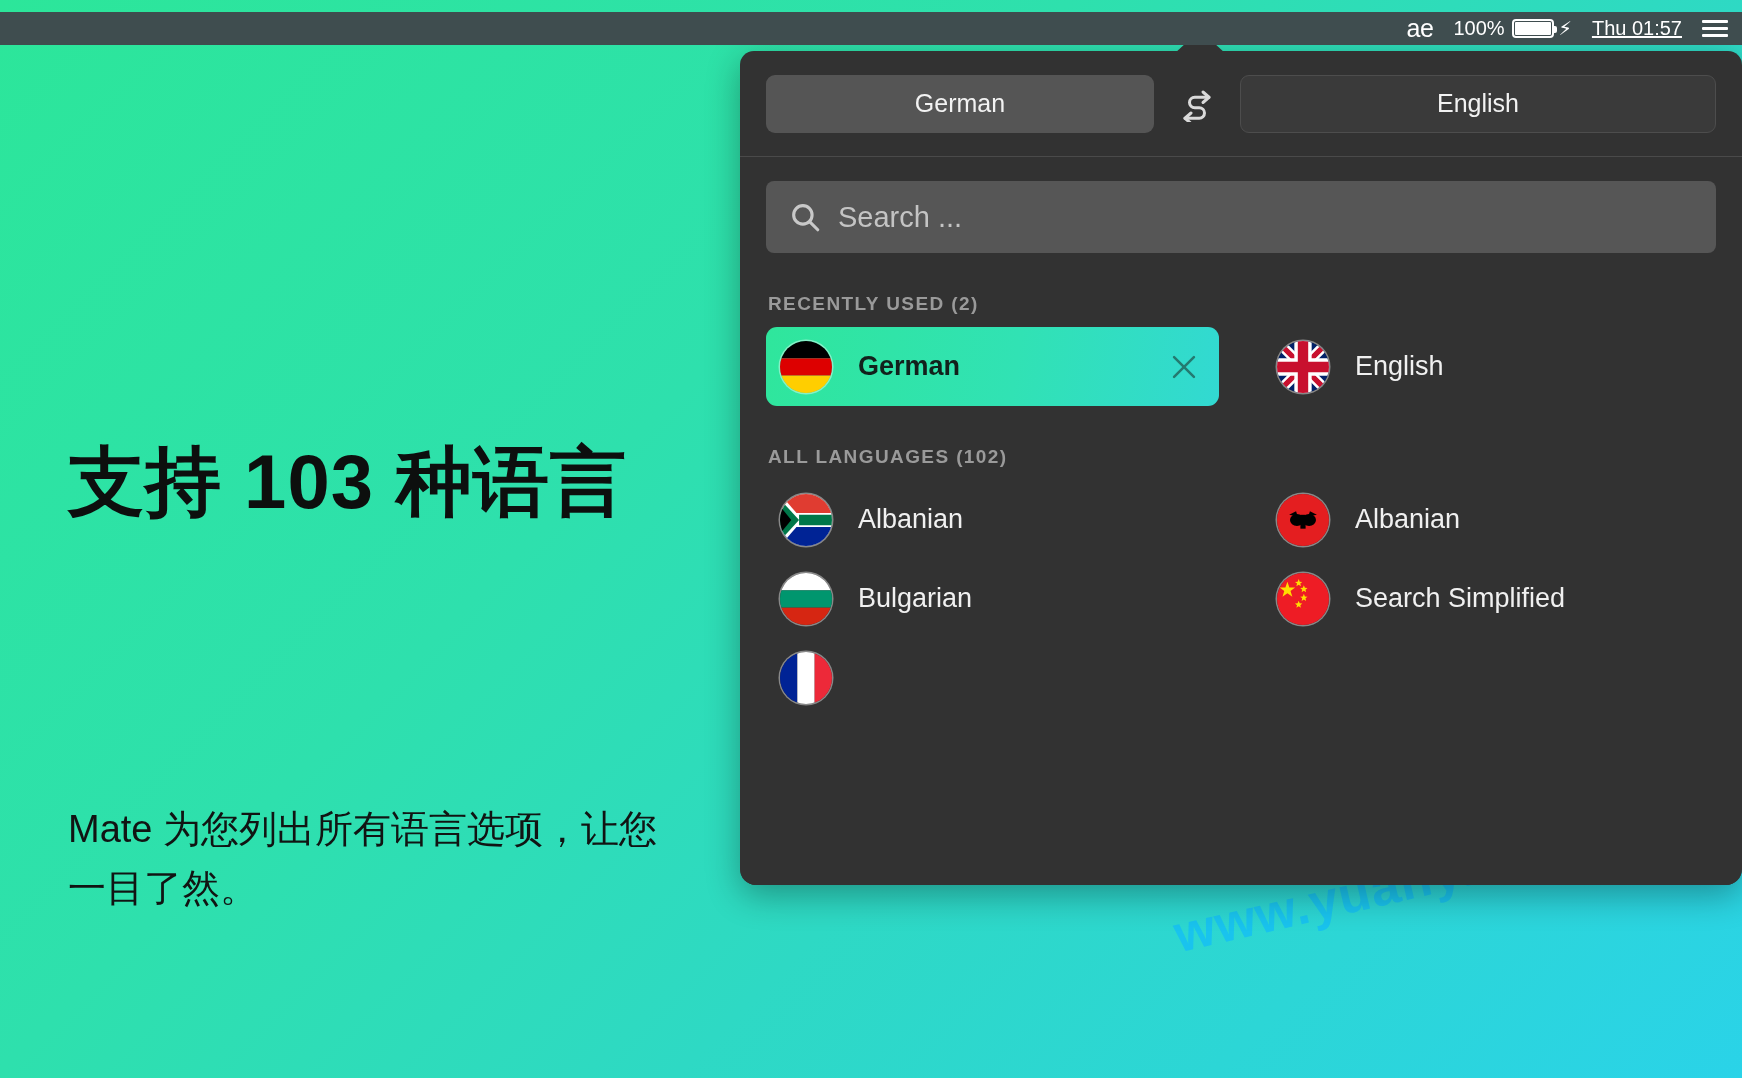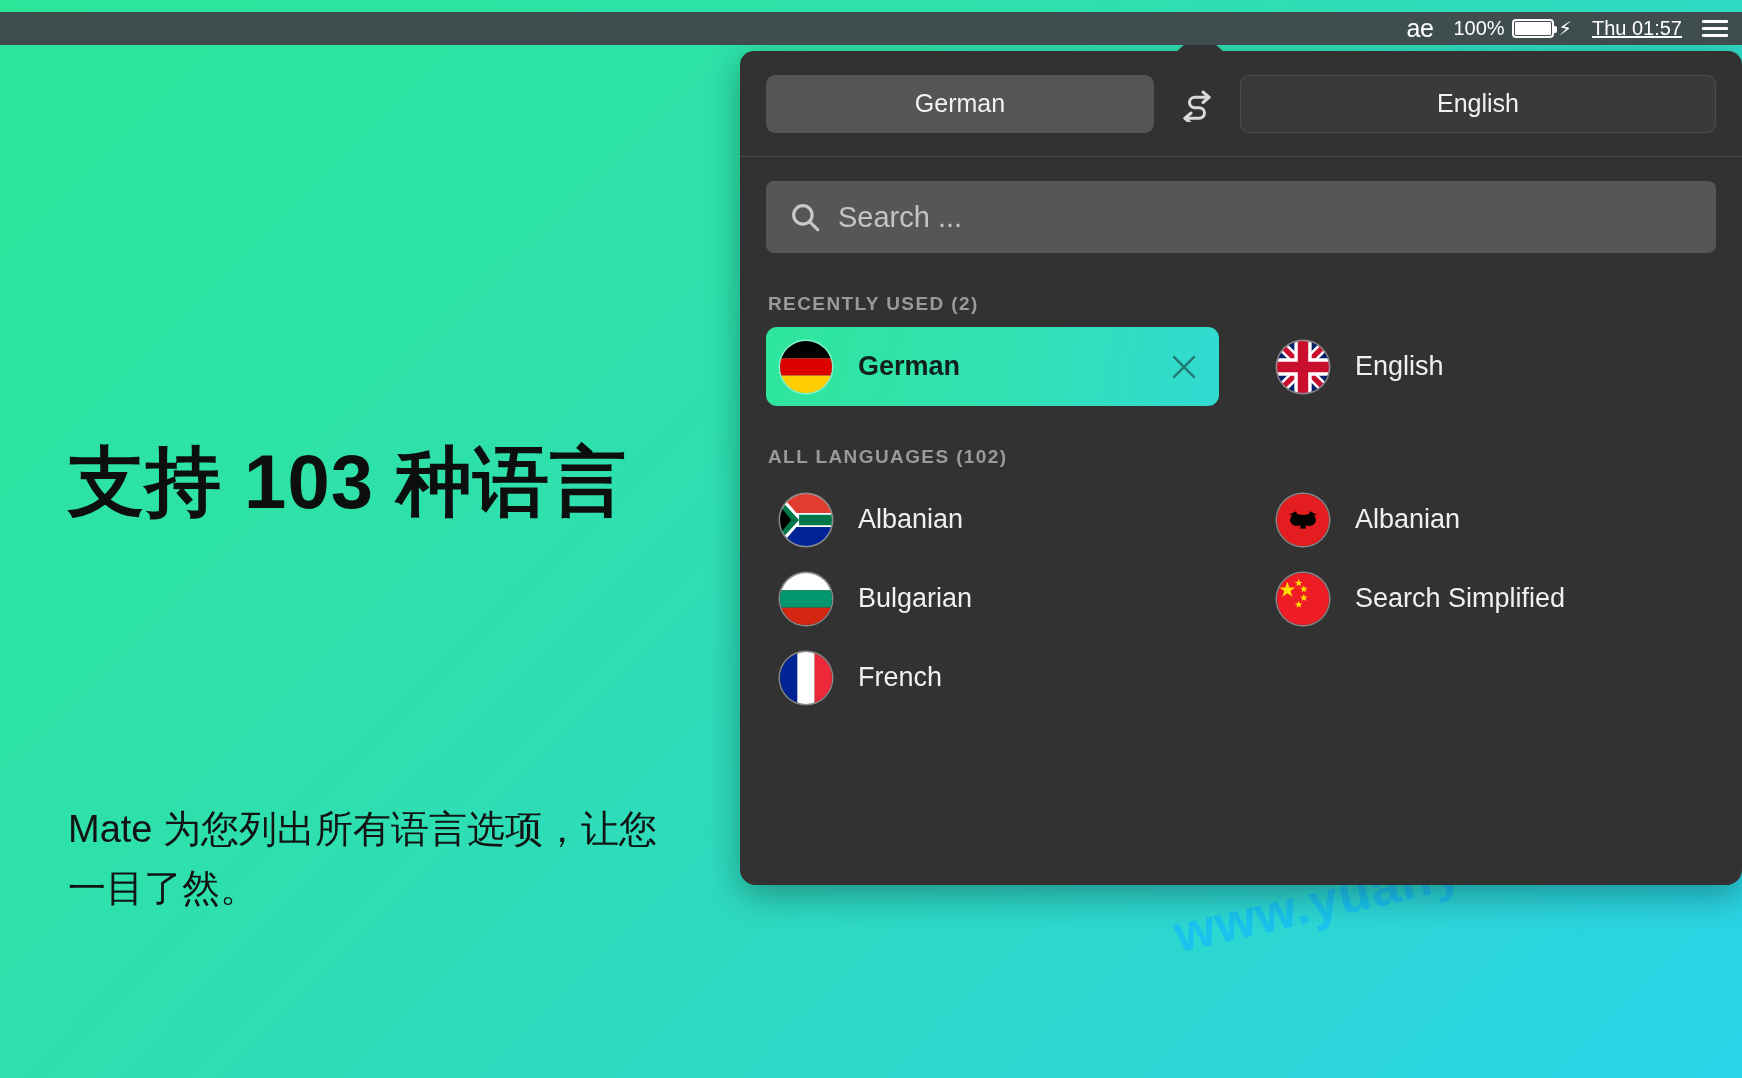--- a/index.html
+++ b/index.html
@@ -413,21 +413,20 @@
         </div>
 
         <div class="lang-row">
           <span class="flag">
             <svg viewBox="0 0 60 60">
                 <rect width="20" height="60" fill="#002395"></rect>
                 <rect x="20" width="20" height="60" fill="#ffffff"></rect>
                 <rect x="40" width="20" height="60" fill="#ED2939"></rect>
               </svg>
           </span>
-          <span class="name">French</span>
         </div>
 
 
       </div>
     </div>
 
     <div class="scroll-fade"></div>
   </div>
 
 </div>

